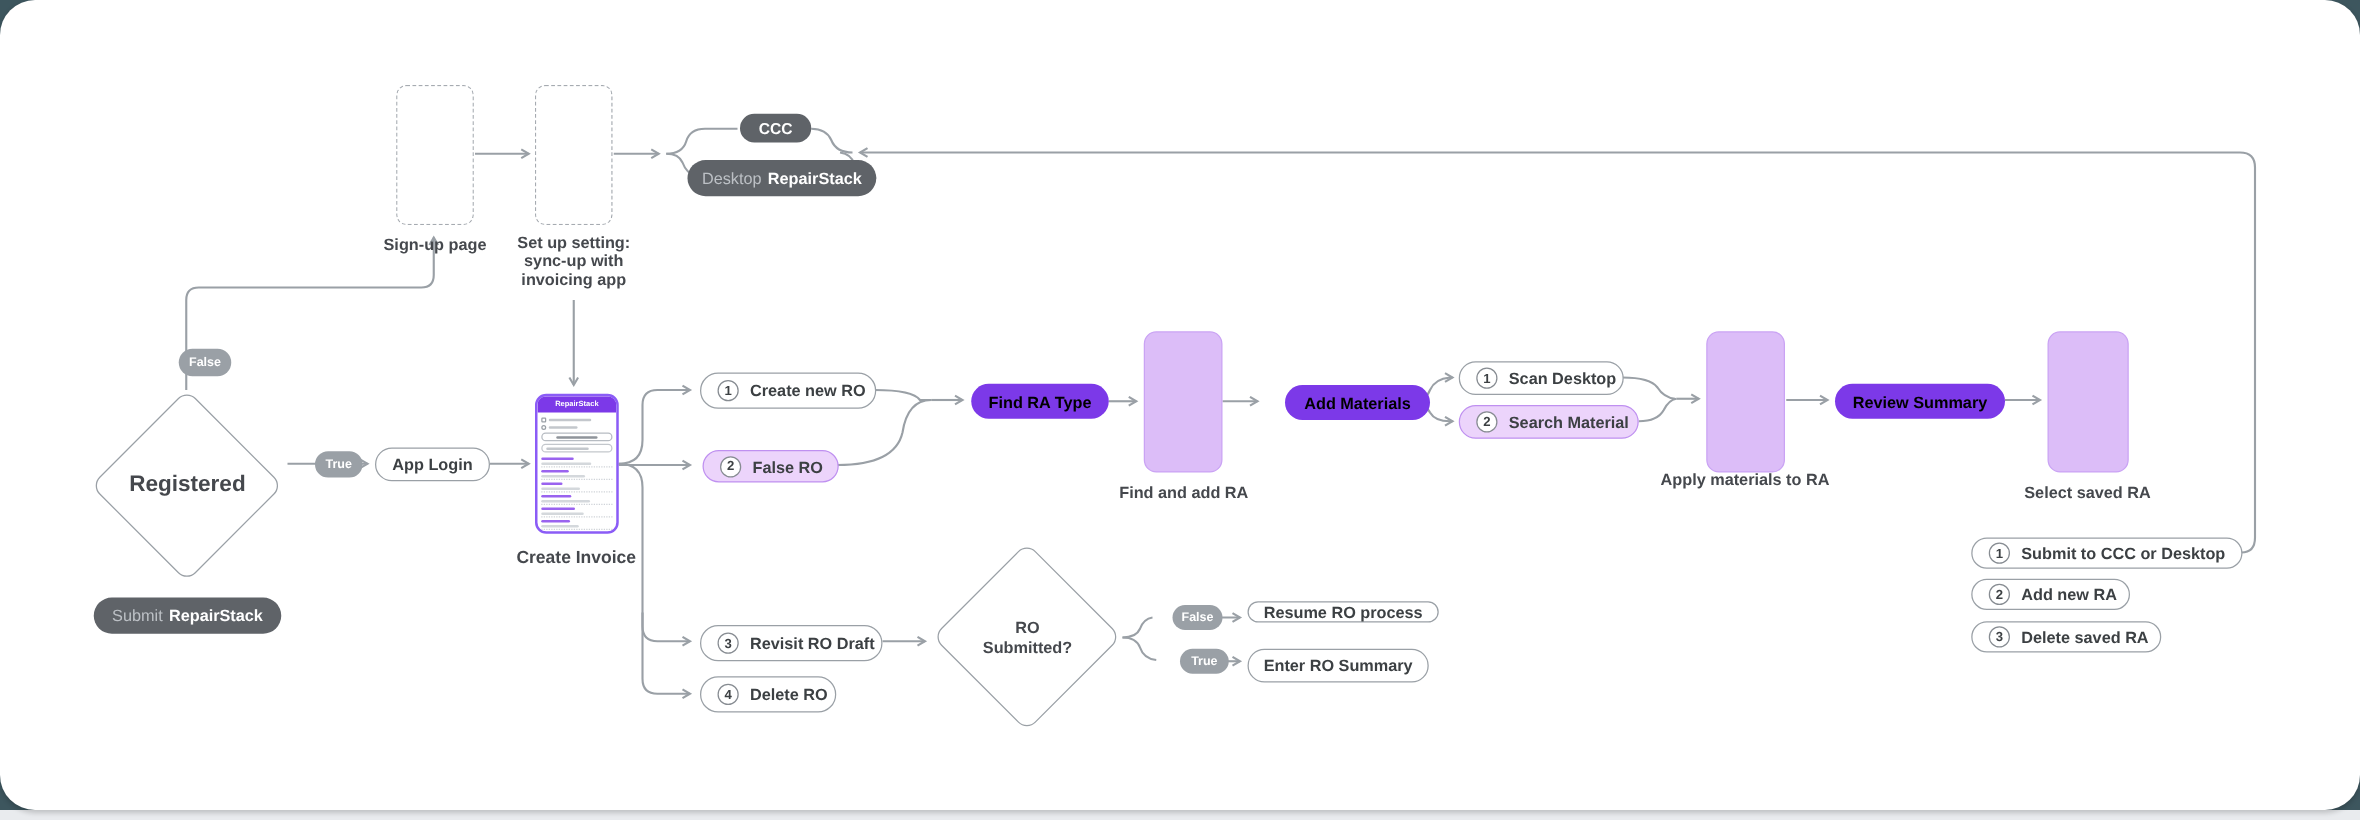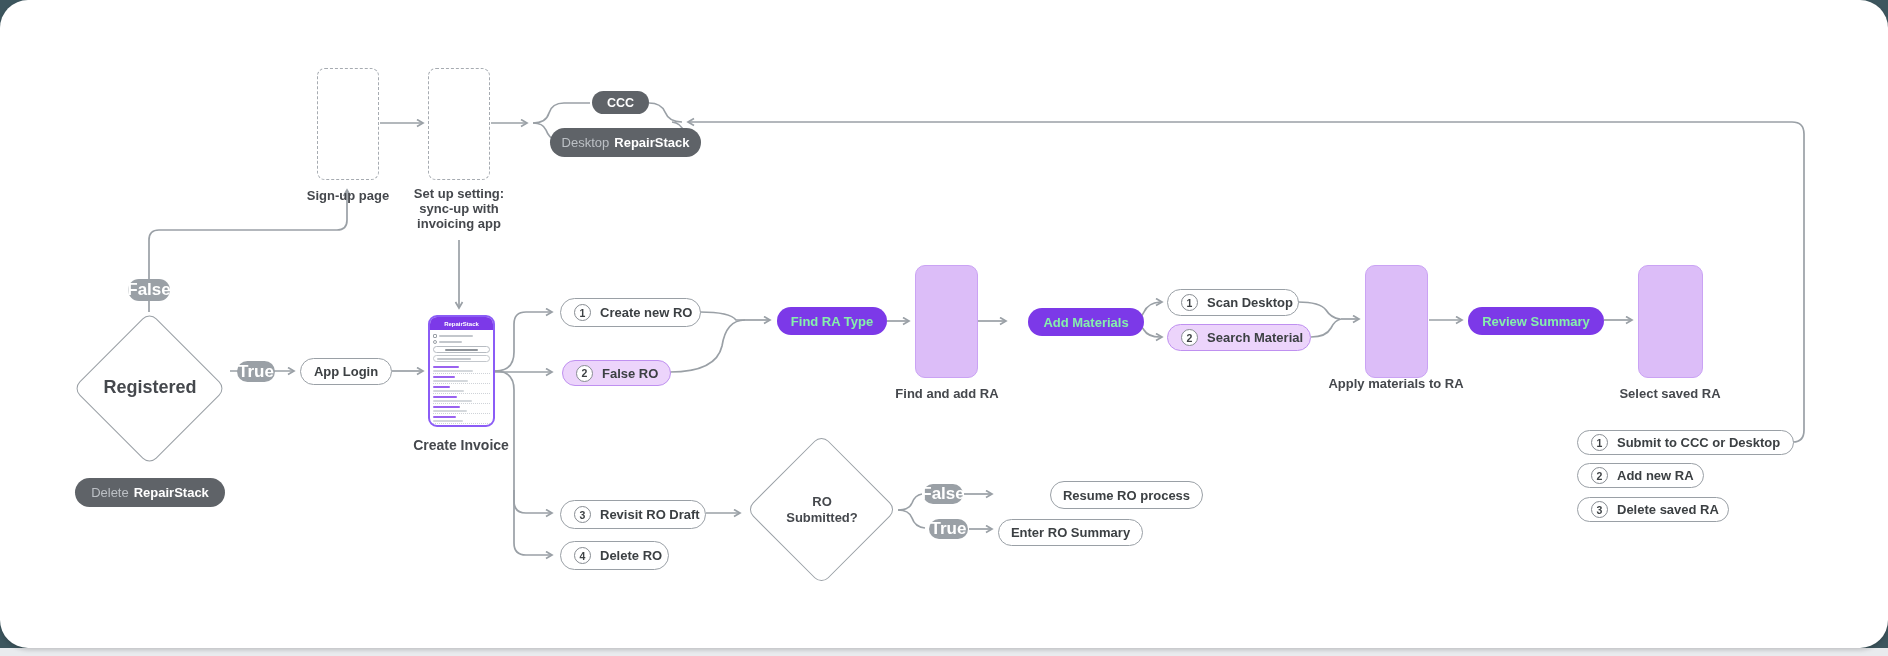--- a/index.html
+++ b/index.html
@@ -11,27 +11,27 @@
 
   .connectors { position:absolute; left:0; top:0; z-index:1; }
   .connectors path { fill:none; stroke:var(--line,#9aa0a6); stroke-width:1.7; }
 
   .pill { position:absolute; z-index:2; display:flex; align-items:center; gap:9px;
           background:#fff; border:1.6px solid var(--pill-border,#9aa0a6); border-radius:999px;
           padding:0 13px; font-size:13px; font-weight:600; color:var(--text,#3c4043); white-space:nowrap; }
   .pill.center { justify-content:center; }
   .pill-lav { background:var(--accent-light,#ecd4fb); border-color:var(--accent-light-border,#bf90f0); }
   .pill-purple { position:absolute; z-index:2; display:flex; align-items:center; justify-content:center;
-          background:var(--accent,#7c39e8); color:#86efac; border-radius:999px;
+          background:var(--accent,#7c39e8); color:#000000; border-radius:999px;
           font-size:13px; font-weight:700; white-space:nowrap; }
   .num { width:17px; height:17px; flex:0 0 auto; border-radius:50%; border:1.4px solid #878c92;
          background:#fff; display:flex; align-items:center; justify-content:center;
          font-size:10.5px; font-weight:600; color:var(--text,#3c4043); }
   .tag { position:absolute; z-index:3; display:flex; align-items:center; justify-content:center;
-         background:var(--line,#9aa0a6); color:#fff; border-radius:999px; font-size:17px; font-weight:600; }
+         background:var(--line,#9aa0a6); color:#fff; border-radius:999px; font-size:10px; font-weight:600;margin-left:15px; }
   .badge-dark { position:absolute; z-index:2; display:flex; align-items:center; justify-content:center; gap:5px;
          background:var(--dark-badge,#5f6368); color:#fff; border-radius:999px; font-size:13px; }
   .badge-dark .muted { color:var(--badge-muted,#bcc0c5); font-weight:500; }
   .badge-dark .brand { font-weight:700; }
   .dashed-box { position:absolute; z-index:2; background:#fff; border:1.6px dashed #a6abb1; border-radius:8px; }
   .panel { position:absolute; z-index:2; background:var(--panel,#dcbdf8); border:1.5px solid var(--panel-border,#caa3f4); border-radius:10px; }
   .diamond { position:absolute; z-index:2; background:#fff; border:1.6px solid var(--line,#9aa0a6); border-radius:10px; transform:rotate(45deg); }
   .lbl { position:absolute; z-index:2; font-size:13px; font-weight:600; color:#45484d; text-align:center; line-height:15px; }
 
   
@@ -126,21 +126,21 @@
       <span class="muted">Desktop</span>
       <span class="brand">RepairStack</span>
     </div>
 
     <div class="diamond" style="left:95px; top:334px; width:109px; height:109px;"></div>
     <div class="lbl" style="left:95px; top:380px; width:110px; font-size:18px; font-weight:600;">Registered</div>
     <div class="tag" style="left:128px; top:279px; width:42px; height:22px;">False</div>
     <div class="tag" style="left:237px; top:361px; width:38px; height:21px;">True</div>
 
     <div class="badge-dark" style="left:75px; top:478px; width:150px; height:29px;">
-      <span class="muted">Delete</span>
+      <span class="muted">Submit</span>
       <span class="brand">RepairStack</span>
     </div>
 
     <div class="pill center" style="left:300px; top:358px; width:92px; height:27px;">
       <span>App Login</span>
     </div>
 
     <div class="phone">
       <div class="phone-header">
         <span>RepairStack</span>
@@ -246,21 +246,21 @@
     </div>
 
     <div class="diamond" style="left:768px; top:456px; width:107px; height:107px;"></div>
     <div class="lbl" style="left:762px; top:494px; width:120px; line-height:16px;">
       <div>RO</div>
       <div>Submitted?</div>
     </div>
     <div class="tag" style="left:923px; top:484px; width:40px; height:20px;">False</div>
     <div class="tag" style="left:929px; top:519px; width:39px; height:20px;">True</div>
 
-    <div class="pill center" style="left:1050px; top:481px; width:153px; height:28px;">
+    <div class="pill center" style="left:998px; top:481px; width:153px; height:17px;">
       <span>Resume RO process</span>
     </div>
     <div class="pill center" style="left:998px; top:519px; width:145px; height:27px;">
       <span>Enter RO Summary</span>
     </div>
 
   </div>
 </div>
 
 </body></html>

